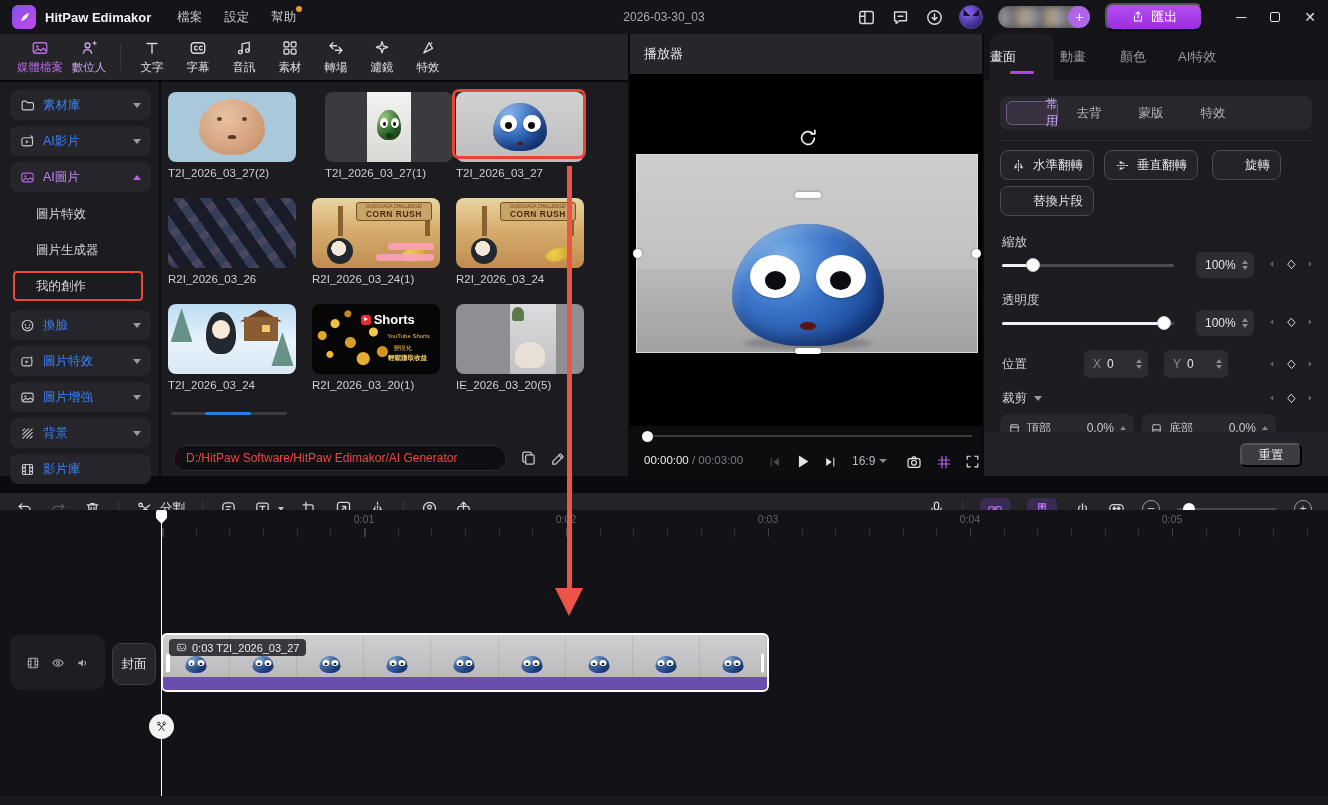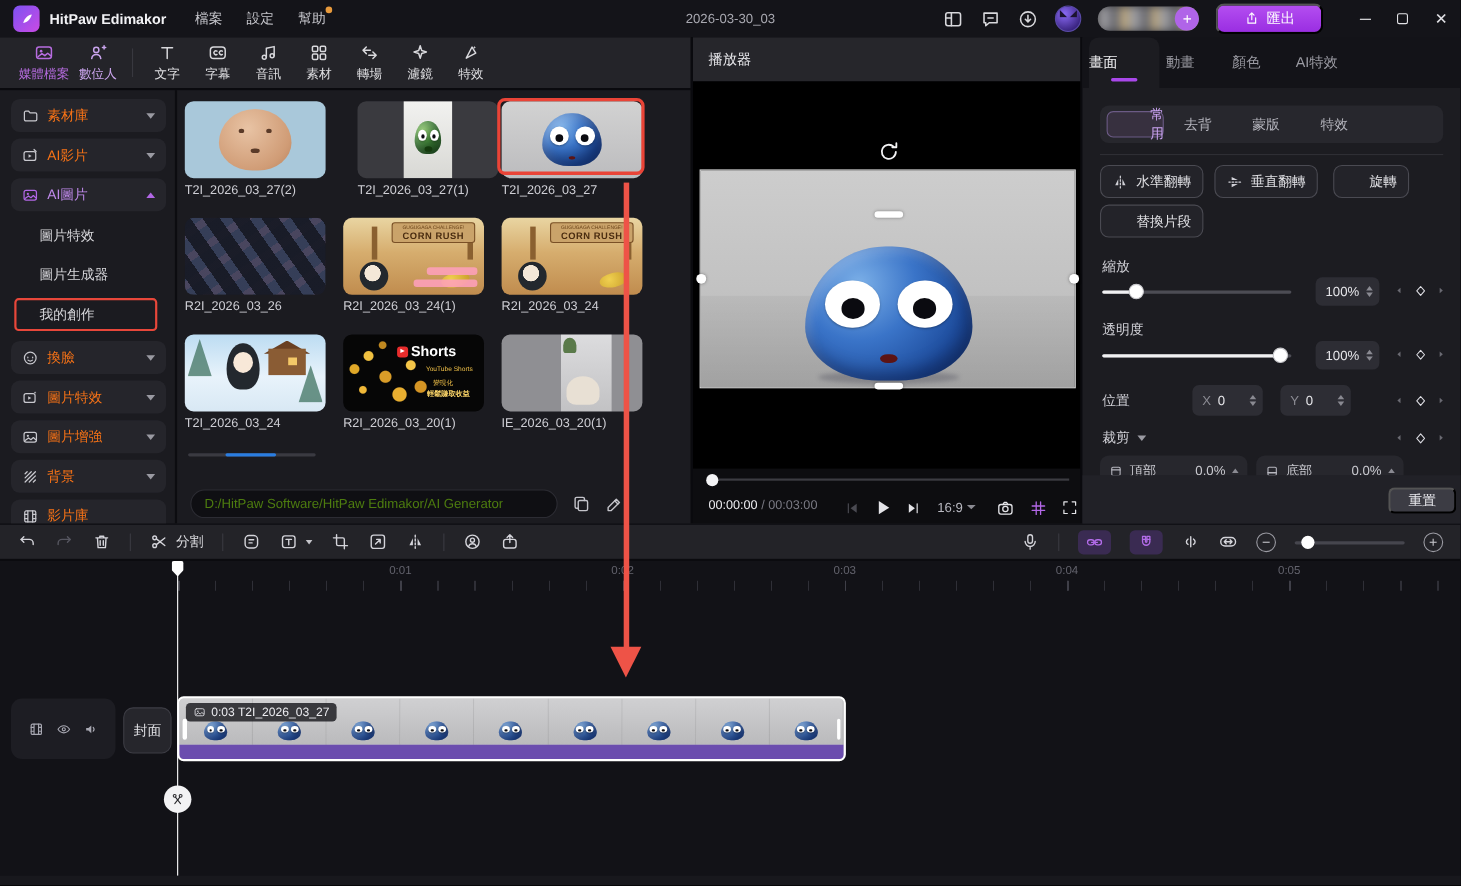--- a/index.html
+++ b/index.html
@@ -39,21 +39,21 @@
   .rb-item .ic{width:18px;height:18px;}
   .rb-item .lbl{font-size:11.5px;color:#e0e0e3;white-space:nowrap;}
   .rb-item.active{color:#b76ce0;} .rb-item.active .lbl{color:#b76ce0;}
   .rb-item.semi{color:#c9a4ec;} .rb-item.semi .lbl{color:#c9a4ec;}
   .rb-div{width:1px;height:26px;background:#38383f;margin:0 8px;}
 
   
   #sidebar{position:absolute;left:0;top:82px;width:161px;height:394px;background:#1b1b20;border-right:2px solid #0c0c10;}
   .sb-item{position:absolute;left:10px;width:141px;height:30px;border-radius:8px;background:#25252b;display:flex;align-items:center;padding:0 10px;gap:8px;}
   .sb-item .ic{width:15px;height:15px;color:#c8c8ce;}
-  .sb-item .lbl{font-size:12.5px;color:#f97316;white-space:nowrap;}
+  .sb-item .lbl{font-size:12.5px;color:#3b82f6;white-space:nowrap;}
   .sb-item .caret{margin-left:auto;width:0;height:0;border-left:4px solid transparent;border-right:4px solid transparent;border-top:5px solid #9a9aa2;}
   .sb-item .caret.up{border-top:none;border-bottom:5px solid #b267e6;}
   .sb-item.active .ic{color:#b267e6;} .sb-item.active .lbl{color:#c08aec;}
   .sb-child{position:absolute;left:36px;height:28px;display:flex;align-items:center;font-size:12.5px;color:#d8d8dc;}
 
   
   #media{position:absolute;left:161px;top:82px;width:467px;height:394px;background:#1b1b20;}
   .mg-item{position:absolute;width:144px;}
   .mg-thumb{position:relative;width:128px;height:70px;border-radius:8px;overflow:hidden;background:#2a2a30;}
   .mg-name{margin-top:5px;font-size:11.5px;color:#cfcfd5;white-space:nowrap;overflow:hidden;}
@@ -98,21 +98,21 @@
   .t-shorts .l3{position:absolute;right:10%;top:72%;font-size:6.5px;color:#ffd86a;font-weight:bold;}
   .t-bed{background:#8f8f93;}
   .t-bed .band{position:absolute;left:42%;top:0;width:36%;height:100%;background:linear-gradient(180deg,#dcdcde,#c2c2c4);}
   .t-bed .plant{position:absolute;left:44%;top:4%;width:12px;height:14px;border-radius:50% 50% 20% 20%;background:#5a7a4a;}
   .t-bed .person{position:absolute;left:46%;bottom:8%;width:30px;height:26px;border-radius:50% 50% 30% 30%;background:#e8e0d4;}
   #sel-border{position:absolute;border:3px solid #ea4437;border-radius:7px;pointer-events:none;}
   #mg-scroll{position:absolute;left:10px;top:330px;width:116px;height:3px;border-radius:2px;background:#3a3a41;}
   #mg-scroll .fill{position:absolute;left:34px;width:46px;height:3px;border-radius:2px;background:#2a7de1;}
   #pathbar{position:absolute;left:0;top:358px;width:467px;height:36px;background:#1b1b20;display:flex;align-items:center;}
   #pathinput{margin-left:12px;width:334px;height:26px;border-radius:13px;background:#0f0f13;border:1px solid #2c2c33;display:flex;align-items:center;padding:0 12px;}
-  #pathinput .txt{font-size:12px;color:#4d7c0f;white-space:nowrap;overflow:hidden;}
+  #pathinput .txt{font-size:12px;color:#ef4444;white-space:nowrap;overflow:hidden;}
   .pb-ic{width:17px;height:17px;color:#c4c4ca;margin-left:13px;}
 
   
   #player{position:absolute;left:628px;top:34px;width:356px;height:442px;background:#0d0d10;border-left:2px solid #0a0a0e;border-right:2px solid #0a0a0e;}
   #pl-header{position:absolute;left:0;top:0;width:100%;height:40px;background:#26262b;display:flex;align-items:center;padding:0 14px;font-size:13px;color:#e8e8ec;}
   #viewport{position:absolute;left:0;top:40px;width:100%;height:352px;background:#000;}
   #frame{position:absolute;left:7px;top:81px;width:340px;height:197px;background:linear-gradient(180deg,#cdcdcd 0%,#c2c2c2 55%,#b3b3b3 100%);outline:1.5px solid rgba(255,255,255,.85);}
   #frame .floor{position:absolute;left:0;bottom:0;width:100%;height:42%;background:linear-gradient(180deg,rgba(0,0,0,.04),rgba(0,0,0,.1));}
   #char{position:absolute;left:95px;bottom:6px;width:152px;height:122px;}
   #char .shadow{position:absolute;left:8%;bottom:-3px;width:84%;height:12px;border-radius:50%;background:rgba(40,40,60,.25);filter:blur(2px);}
@@ -154,25 +154,25 @@
   .kf .tl,.kf .tr{width:8px;height:10px;color:#6a6a72;}
   .kf .dm{width:13px;height:13px;color:#dcdce2;}
   .xybox{position:absolute;width:64px;height:28px;border-radius:6px;background:#2d2d34;display:flex;align-items:center;padding:0 6px 0 9px;gap:6px;}
   .xybox .axis{font-size:12px;color:#8a8a92;}
   .xybox .v{font-size:12px;color:#e4e4e8;flex:1;}
   .cropbox{position:absolute;top:380px;width:134px;height:28px;border-radius:8px 8px 0 0;background:#27272d;display:flex;align-items:center;gap:6px;padding:0 8px;z-index:1;text-align:right;}
   .cropbox .ic{width:13px;height:13px;color:#b8b8c0;}
   .cropbox .lbl{font-size:12px;color:#c8c8ce;}
   .cropbox .v{font-size:12px;color:#c8c8ce;margin-left:auto;}
   #pr-footer{position:absolute;left:0;top:398px;width:100%;height:44px;background:#212127;z-index:2;}
-  #resetbtn{position:absolute;right:4px;top:11px;width:62px;height:24px;border-radius:6px;background:#3c3c44;display:flex;align-items:center;justify-content:center;font-size:12.5px;color:#ececf0;}
+  #resetbtn{position:absolute;right:26px;top:11px;width:62px;height:24px;border-radius:6px;background:#3c3c44;display:flex;align-items:center;justify-content:center;font-size:12.5px;color:#ececf0;}
   #crop-caret{width:0;height:0;border-left:4px solid transparent;border-right:4px solid transparent;border-top:5px solid #9a9aa2;margin-left:7px;}
 
   
-  #tlbar{position:absolute;left:0;top:476px;width:1328px;height:34px;background:#232328;border-top:1px solid #0b0b0f;border-bottom:2px solid #0b0b0f;display:flex;align-items:center;padding:0 16px;gap:17px;}
+  #tlbar{position:absolute;left:0;top:492px;width:1328px;height:34px;background:#232328;border-top:1px solid #0b0b0f;border-bottom:2px solid #0b0b0f;display:flex;align-items:center;padding:0 16px;gap:17px;}
   .tl-ic{width:17px;height:17px;color:#d4d4da;}
   .tl-ic.dim{color:#565660;}
   .tl-div{width:1px;height:16px;background:#3a3a41;}
   #splitgrp{display:flex;align-items:center;gap:7px;}
   #splitgrp .lbl{font-size:12.5px;color:#e0e0e4;}
   #tbox-caret{width:0;height:0;border-left:3.5px solid transparent;border-right:3.5px solid transparent;border-top:4.5px solid #c4c4ca;margin-left:-10px;}
   .purpbox{width:30px;height:22px;border-radius:5px;background:#3a2b52;display:flex;align-items:center;justify-content:center;color:#b26ce8;}
   .purpbox .ic{width:16px;height:16px;}
   .circ{width:18px;height:18px;border-radius:50%;border:1.4px solid #9a9aa2;color:#c8c8ce;display:flex;align-items:center;justify-content:center;font-size:13px;line-height:1;}
   #zoomslider{width:100px;height:12px;position:relative;}
@@ -529,21 +529,21 @@
         <span class="l3">輕鬆賺取收益</span>
       </div>
       <div class="mg-name">R2I_2026_03_20(1)</div>
     </div>
     <div class="mg-item" style="left:295px;top:222px">
       <div class="mg-thumb t-bed">
           <span class="band"></span>
           <span class="plant"></span>
           <span class="person"></span>
         </div>
-      <div class="mg-name">IE_2026_03_20(1)</div>
+      <div class="mg-name">IE_2026_03_20(5)</div>
     </div>
     <div id="mg-scroll">
         <span class="fill"></span>
       </div>
     <div id="pathbar">
       <div id="pathinput">
           <span class="txt">D:/HitPaw Software/HitPaw Edimakor/AI Generator</span>
         </div>
       <span class="ic pb-ic">
           <svg viewBox="0 0 24 24" fill="none" stroke="currentColor" stroke-width="1.8" stroke-linecap="round" stroke-linejoin="round">

